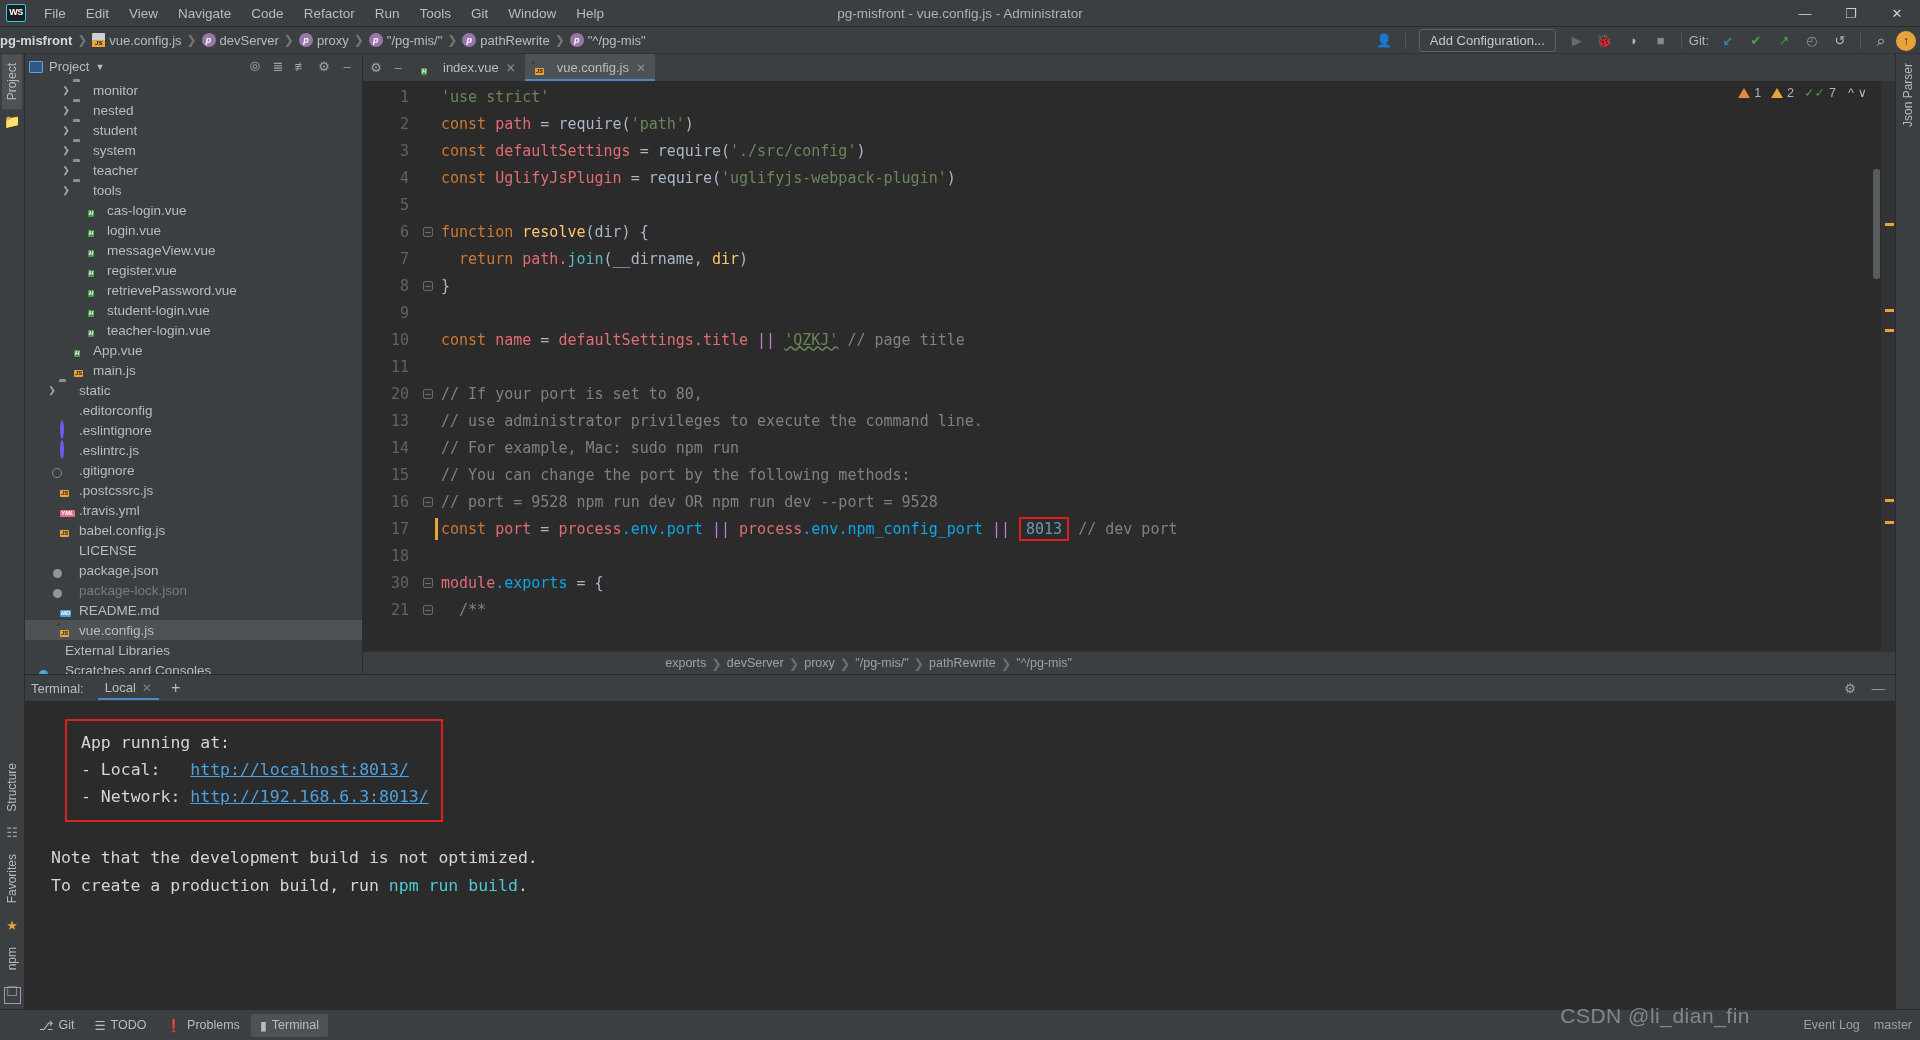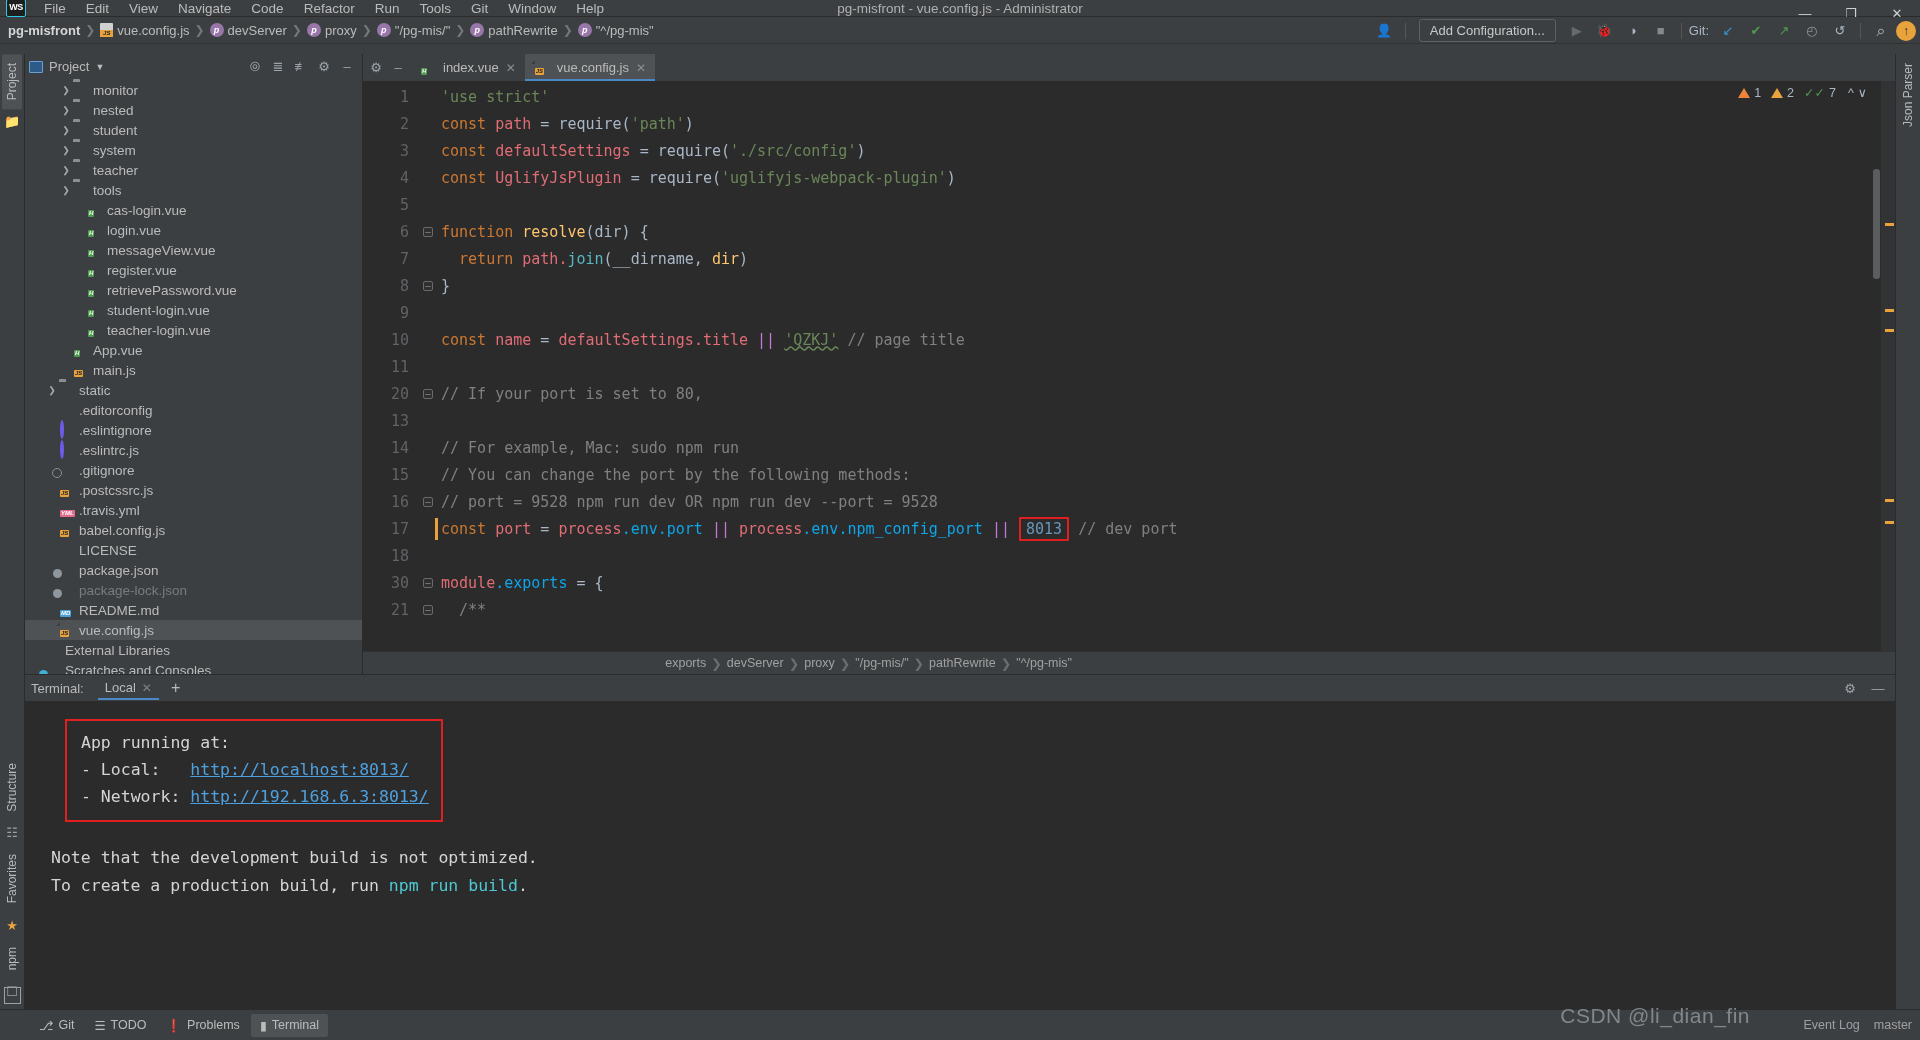--- a/index.html
+++ b/index.html
@@ -6,21 +6,21 @@
   html, body {
     width: 1920px; height: 1040px;
     background: #3c3f41;
     font-family: "Liberation Sans", sans-serif;
     overflow: hidden;
   }
   body { position: relative; }
 
   
   .titlebar {
-    height: 17px; background: #3c3f41; display: flex; align-items: center;
+    height: 27px; background: #3c3f41; display: flex; align-items: center;
     position: relative; border-bottom: 1px solid #2b2b2b;
   }
   .ws-logo {
     width: 20px; height: 18px; margin-left: 6px; margin-right: 8px;
     background: #1e1e1e; border: 1.5px solid #2ec9e8; border-radius: 2px;
     color: #fff; font-size: 9px; font-weight: bold; line-height: 15px; text-align: center;
     letter-spacing: -0.5px;
   }
   .menu { display: flex; align-items: center; gap: 0px; }
   .menu-item {
@@ -34,21 +34,21 @@
     position: absolute; right: 0; top: 0; height: 27px; display: flex; align-items: center;
   }
   .win-btn {
     width: 46px; height: 27px; display: flex; align-items: center; justify-content: center;
     color: #cfcfcf; font-size: 13px;
   }
 
   
   .navbar {
     height: 27px; background: #3c3f41; display: flex; align-items: center;
-    padding-left: 8px; position: relative; border-bottom: 1px solid #323232;
+    position: relative; border-bottom: 1px solid #323232;
   }
   .crumb { display: flex; align-items: center; color: #bbbbbb; font-size: 13px; }
   .crumb .sep { color: #767676; margin: 0 5px; font-size: 12px; }
   .crumb .proj { font-weight: bold; color: #d6d6d6; }
   .crumb-ico { margin-right: 4px; display: inline-flex; }
   .ic-js {
     width: 13px; height: 14px; background: #d0d0d0; position: relative; display:inline-block;
     border-radius: 1px;
   }
   .ic-js:after {
@@ -688,21 +688,21 @@
               <div class="crow"><span class="ln">3</span><span class="gutter-mark"></span><span class="ctext"><span class="kw">const </span><span class="pink">defaultSettings </span><span class="plain">= </span><span class="plain">require(</span><span class="str">'./src/config'</span><span class="plain">)</span></span></div>
               <div class="crow"><span class="ln">4</span><span class="gutter-mark"></span><span class="ctext"><span class="kw">const </span><span class="pink">UglifyJsPlugin </span><span class="plain">= </span><span class="plain">require(</span><span class="str">'uglifyjs-webpack-plugin'</span><span class="plain">)</span></span></div>
               <div class="crow"><span class="ln">5</span><span class="gutter-mark"></span><span class="ctext"></span></div>
               <div class="crow"><span class="ln">6</span><span class="gutter-mark"><span class="fold">–</span></span><span class="ctext"><span class="kw">function </span><span class="fn">resolve</span><span class="plain">(dir) {</span></span></div>
               <div class="crow"><span class="ln">7</span><span class="gutter-mark"></span><span class="ctext"><span class="kw">  return </span><span class="pink">path.</span><span class="method">join</span><span class="plain">(__dirname, </span><span class="fn">dir</span><span class="plain">)</span></span></div>
               <div class="crow"><span class="ln">8</span><span class="gutter-mark"><span class="fold">–</span></span><span class="ctext"><span class="plain">}</span></span></div>
               <div class="crow"><span class="ln">9</span><span class="gutter-mark"></span><span class="ctext"></span></div>
               <div class="crow"><span class="ln">10</span><span class="gutter-mark"></span><span class="ctext"><span class="kw">const </span><span class="pink">name </span><span class="plain">= </span><span class="pink">defaultSettings</span><span class="pink">.title </span><span class="purple">|| </span><span class="str typo">'QZKJ'</span><span class="com"> // page title</span></span></div>
               <div class="crow"><span class="ln">11</span><span class="gutter-mark"></span><span class="ctext"></span></div>
               <div class="crow"><span class="ln">20</span><span class="gutter-mark"><span class="fold">–</span></span><span class="ctext"><span class="com">// If your port is set to 80,</span></span></div>
-              <div class="crow"><span class="ln">13</span><span class="gutter-mark"></span></div>
+              <div class="crow"><span class="ln">13</span><span class="gutter-mark"></span><span class="ctext"><span class="com">// use administrator privileges to execute the command line.</span></span></div>
               <div class="crow"><span class="ln">14</span><span class="gutter-mark"></span><span class="ctext"><span class="com">// For example, Mac: sudo npm run</span></span></div>
               <div class="crow"><span class="ln">15</span><span class="gutter-mark"></span><span class="ctext"><span class="com">// You can change the port by the following methods:</span></span></div>
               <div class="crow"><span class="ln">16</span><span class="gutter-mark"><span class="fold">–</span></span><span class="ctext"><span class="com">// port = 9528 npm run dev OR npm run dev --port = 9528</span></span></div>
               <div class="crow" style="position: relative;"><span class="ln">17</span><span class="gutter-mark"></span><span style="position:absolute;left:72px;width:3px;height:22px;background:#e8a33d"></span><span class="ctext"><span class="kw">const </span><span class="pink">port </span><span class="plain">= </span><span class="pink">process</span><span class="prop">.env</span><span class="prop">.port </span><span class="purple">|| </span><span class="pink">process</span><span class="prop">.env</span><span class="prop">.npm_config_port </span><span class="purple">|| </span><span class="portbox">8013</span><span class="com"> // dev port</span></span></div>
               <div class="crow"><span class="ln">18</span><span class="gutter-mark"></span><span class="ctext"></span></div>
               <div class="crow"><span class="ln">30</span><span class="gutter-mark"><span class="fold">–</span></span><span class="ctext"><span class="pink">module</span><span class="prop">.exports </span><span class="plain">= {</span></span></div>
               <div class="crow"><span class="ln">21</span><span class="gutter-mark"><span class="fold">–</span></span><span class="ctext"><span class="com">  /**</span></span></div>
               <div class="crow"><span class="gutter-mark"></span></div>
             </div>
 

